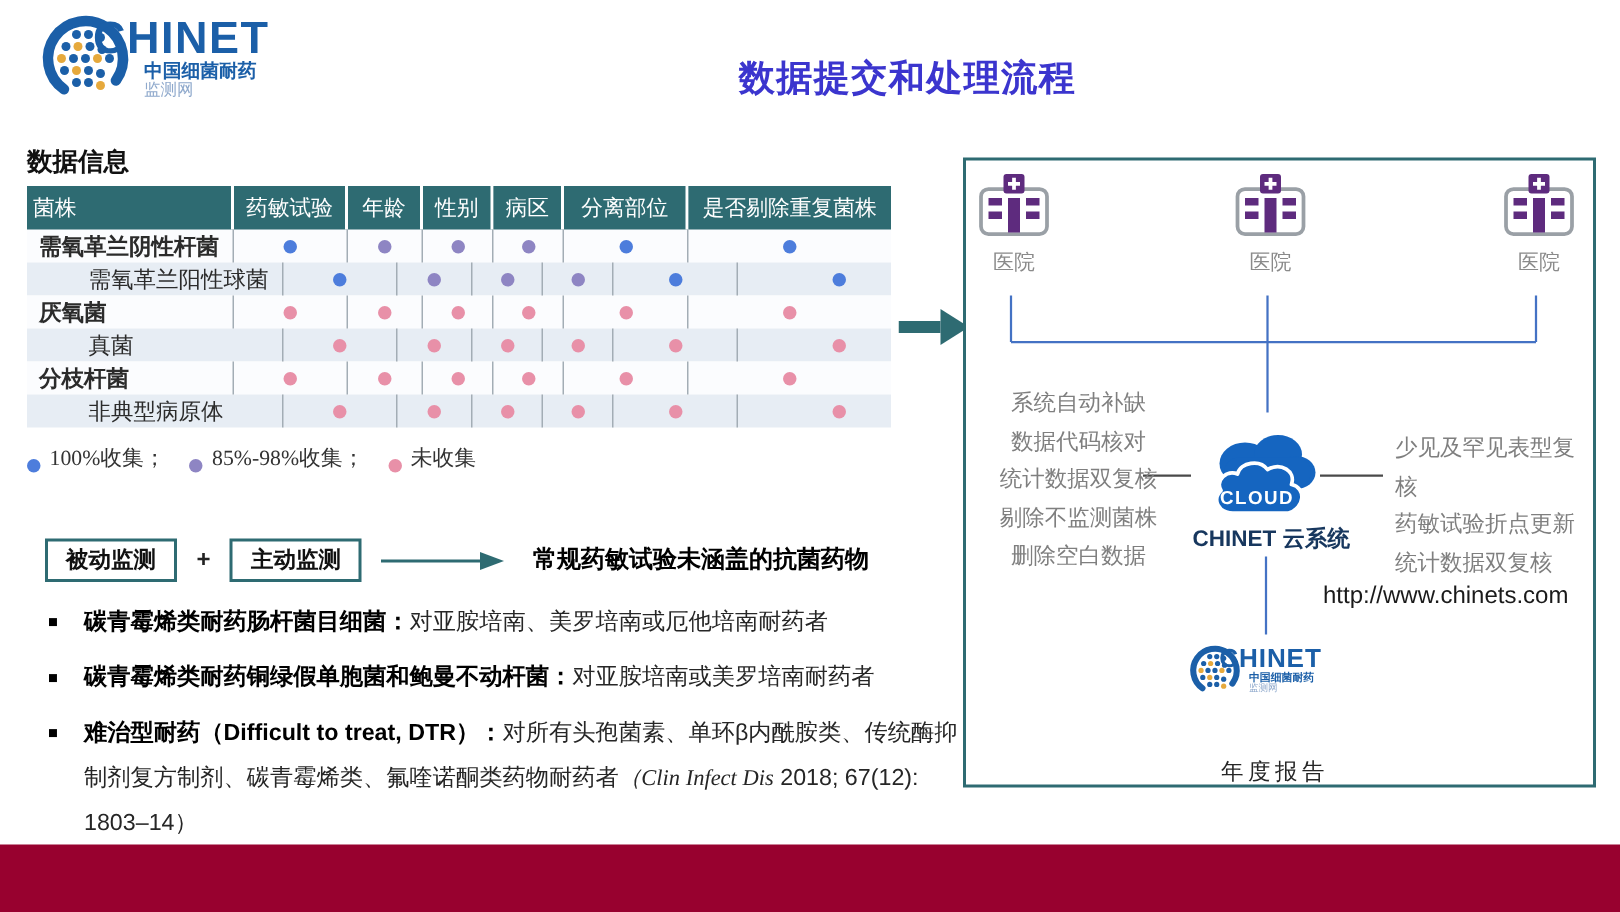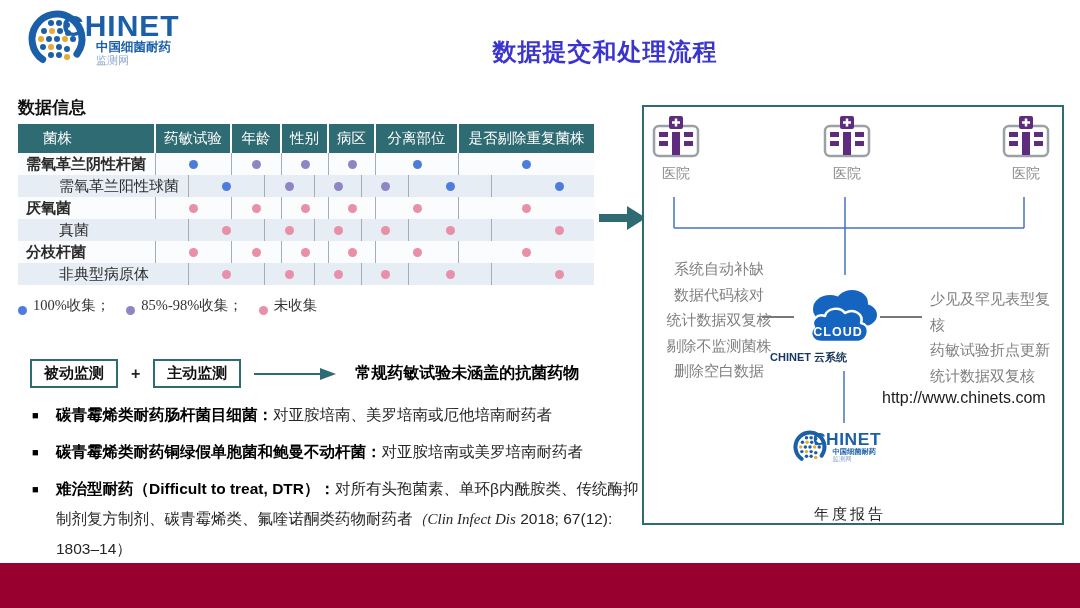--- a/index.html
+++ b/index.html
@@ -20,21 +20,21 @@
   
   .title{position:absolute;left:440px;top:36px;width:330px;text-align:center;
          font-size:24px;font-weight:bold;color:#3b35ce;letter-spacing:1px;}
   
   .section-heading{position:absolute;left:18px;top:96px;font-size:17px;font-weight:bold;color:#111;}
   .table{position:absolute;left:18px;top:124px;width:576px;
          font-family:"Liberation Serif","DejaVu Serif",serif;}
   .grid-row{display:grid;grid-template-columns:138px 76px 50px 47px 47px 83px 135px;}
   .th{background:#2e6b72;color:#fff;font-size:14.5px;height:29px;display:flex;align-items:center;
       justify-content:center;border-right:2px solid #fff;}
-  .th:first-child{justify-content:flex-start;padding-left:25px;}
+  .th:first-child{justify-content:flex-start;padding-left:4px;}
   .th:last-child{border-right:none;}
   .trow{height:22px;}
   .trow.alt{background:#e7edf4;padding-left:33px;}
   .trow.plain{background:#fbfcfe;font-weight:bold;}
   .tcell{display:flex;align-items:center;justify-content:center;border-right:1px solid #a3adb5;height:22px;}
   .tcell:last-child{border-right:none;}
   .tcell.label{justify-content:flex-start;padding-left:8px;font-size:15px;color:#2b2b2b;}
   .dot{width:9px;height:9px;border-radius:50%;display:inline-block;}
   
   .legend{position:absolute;left:18px;top:296px;display:flex;align-items:center;gap:16px;
@@ -61,22 +61,22 @@
   .connectors{position:absolute;left:0;top:0;}
   .hospital{position:absolute;top:6px;width:64px;text-align:center;}
   .hospital.h1{left:0px;}
   .hospital.h2{left:171px;}
   .hospital.h3{left:350px;}
   .hospital-label{font-size:14px;color:#8a8a8a;margin-top:2px;}
   .steps{position:absolute;font-size:15px;color:#7f7f7f;line-height:25.5px;}
   .steps-left{left:10px;top:149px;width:130px;text-align:center;}
   .steps-right{left:286px;top:179px;text-align:left;}
   .cloud{position:absolute;left:156px;top:176px;}
-  .cloud-caption{position:absolute;left:126px;top:243px;width:155px;text-align:left;
-                 font-size:11px;font-weight:bold;color:#17375e;}
+  .cloud-caption{position:absolute;left:126px;top:243px;width:155px;text-align:center;
+                 font-size:15px;font-weight:bold;color:#17375e;}
   .url{position:absolute;left:238px;top:282px;font-size:16px;color:#1a1a1a;}
   .report{position:absolute;left:136px;top:398px;width:140px;text-align:center;font-size:15px;
           letter-spacing:3px;color:#262626;font-family:"Liberation Serif","DejaVu Serif",serif;}
 </style>
 </head>
 <body>
 
 <div class="slide">
 
   <div class="logo logo-main">

